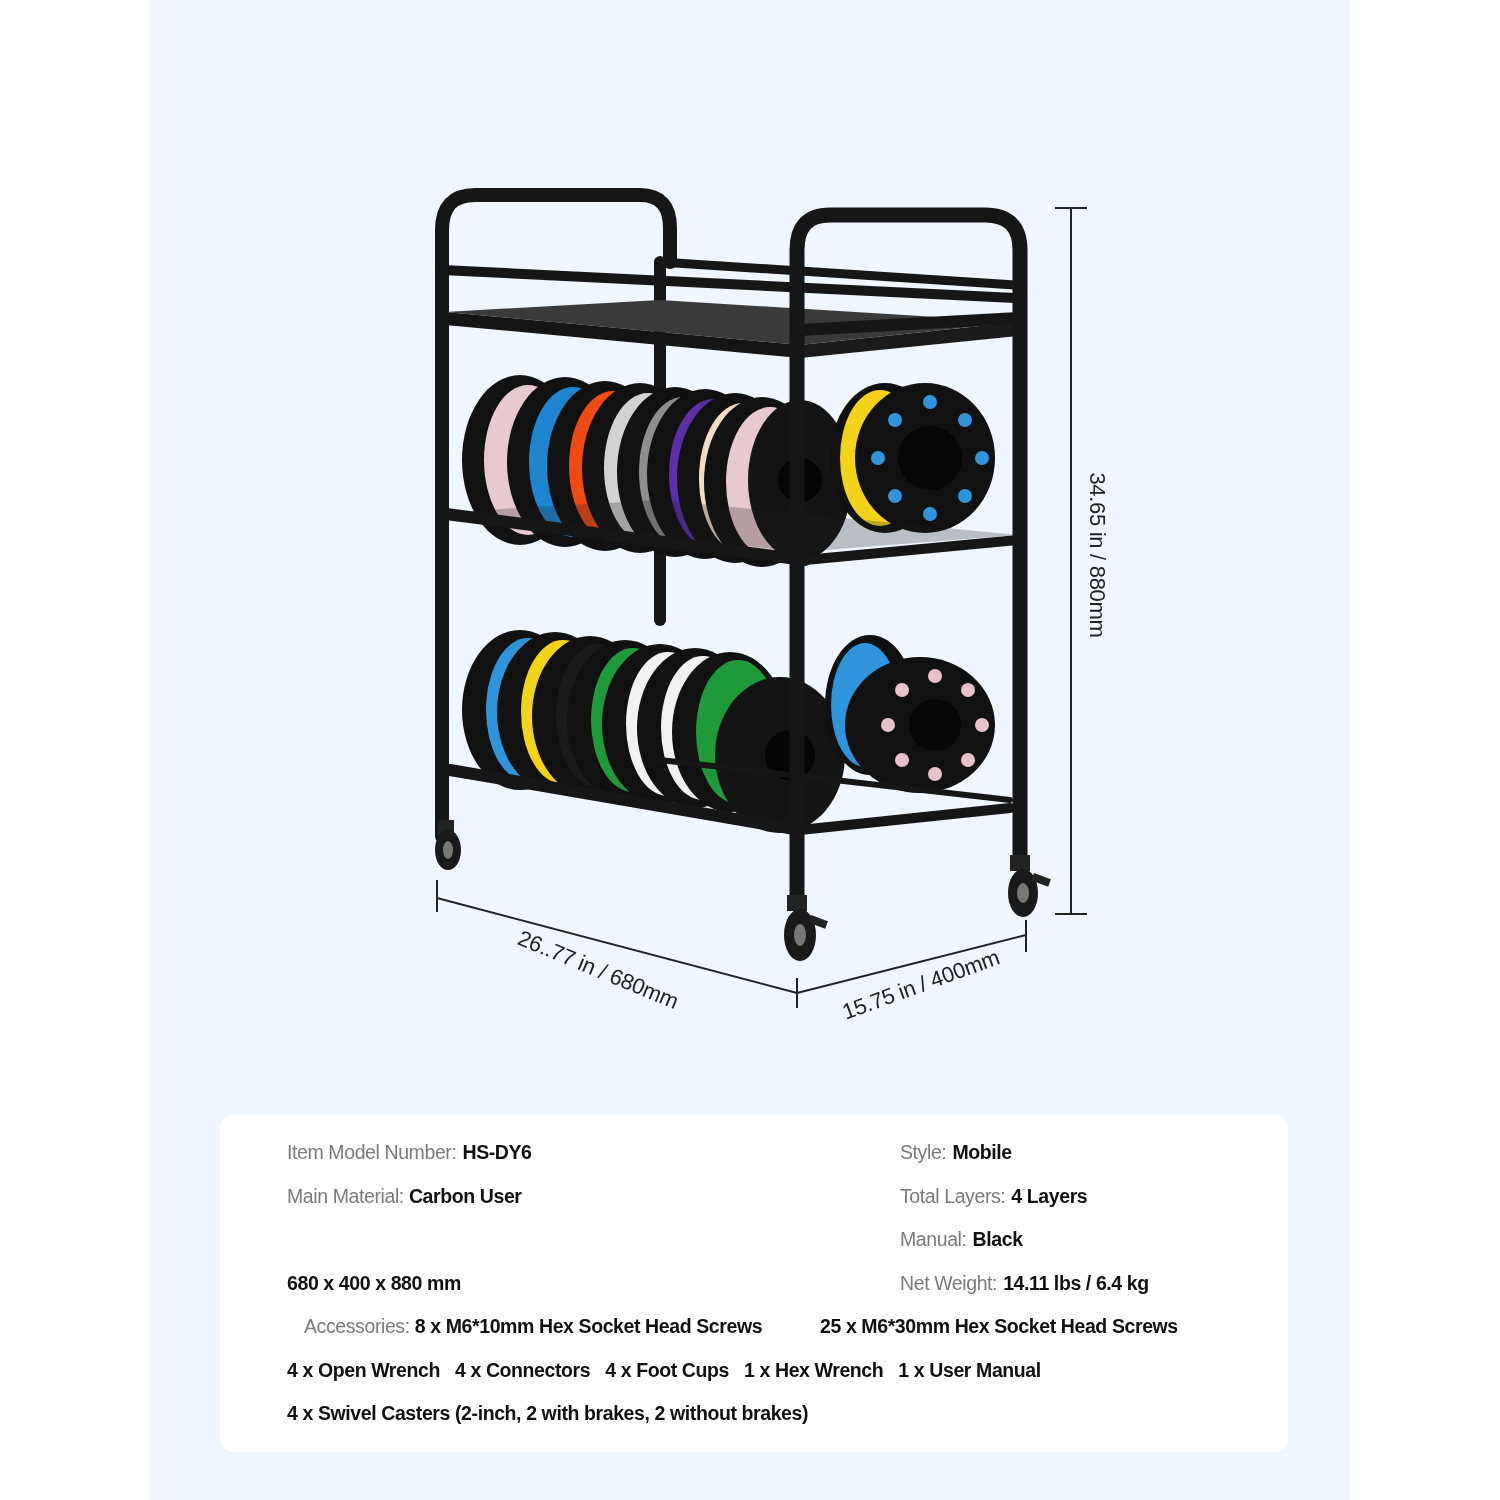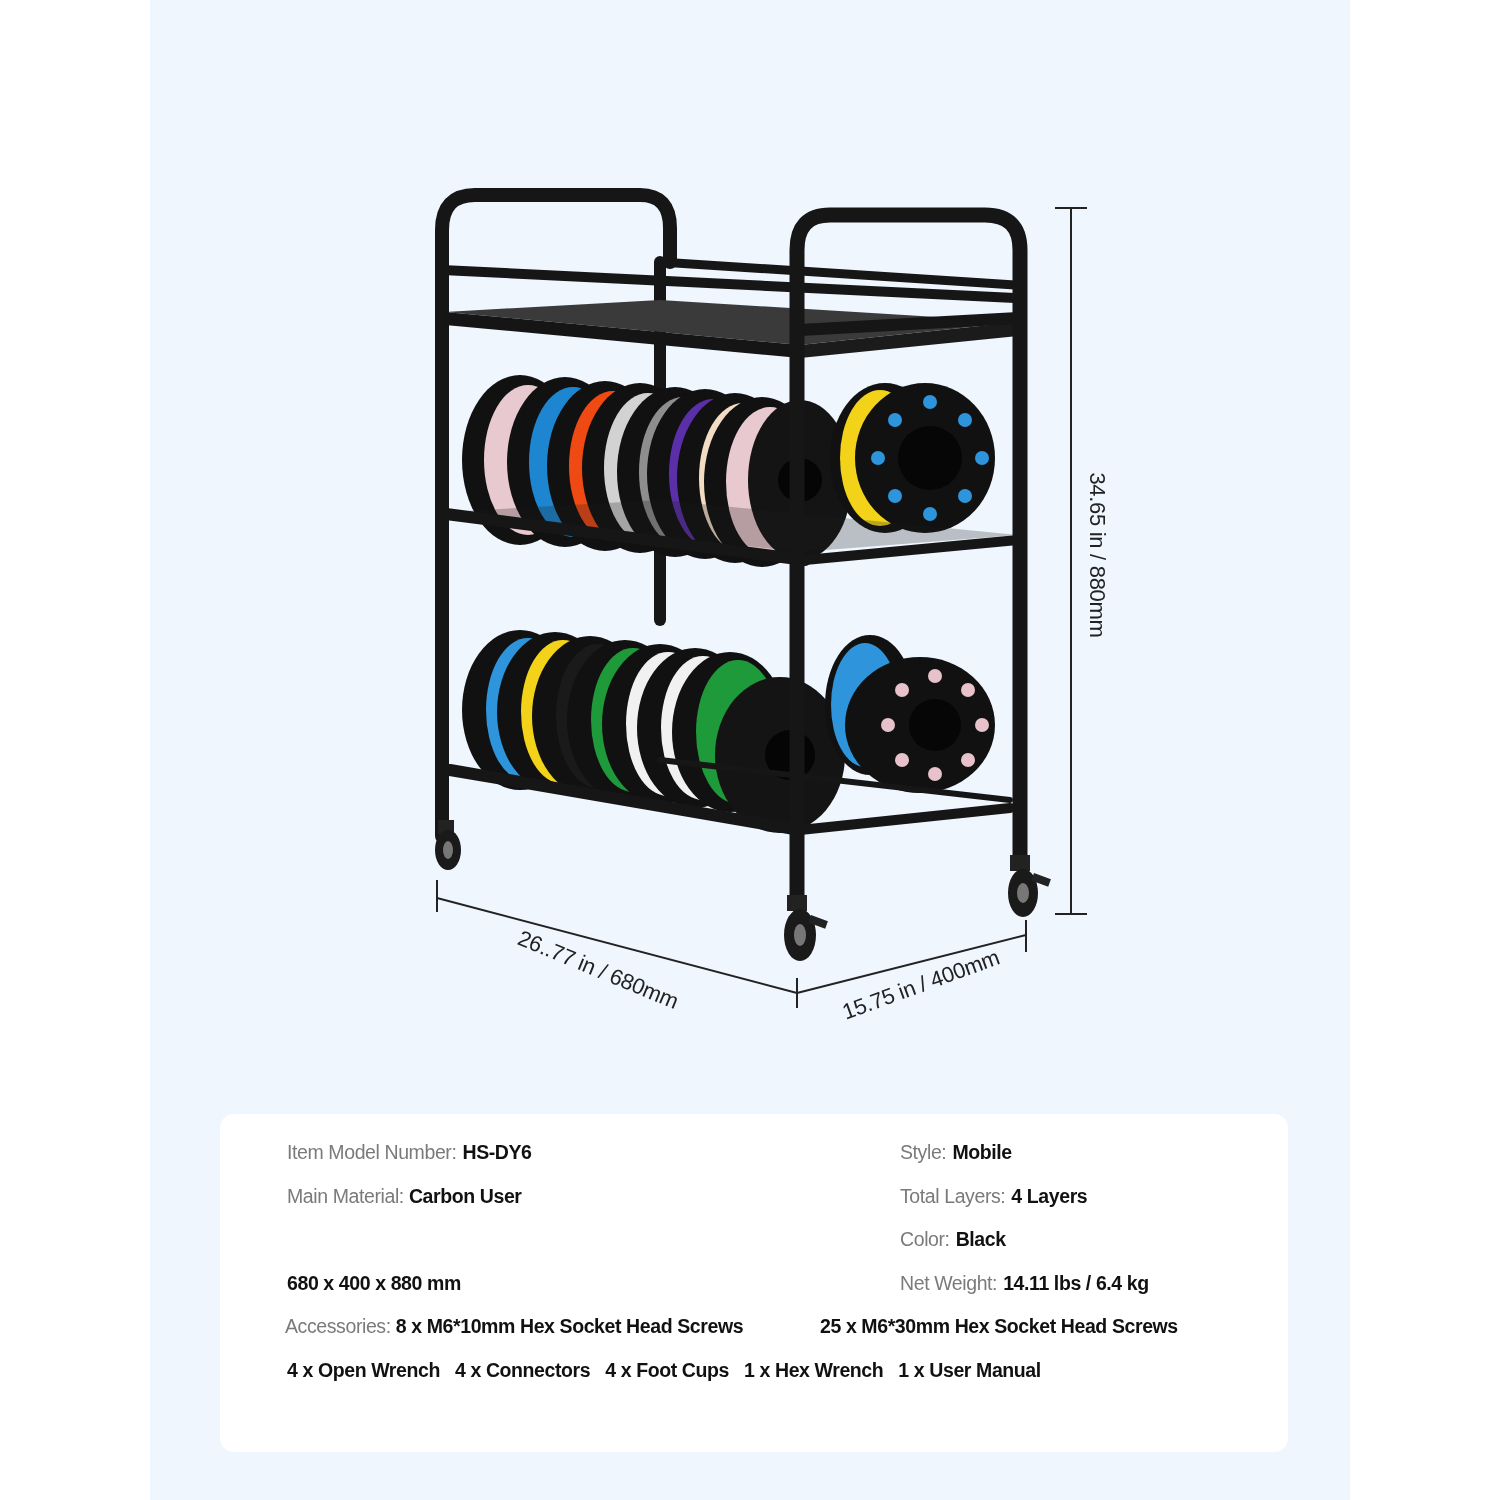--- a/index.html
+++ b/index.html
@@ -173,33 +173,36 @@
     <span class="val">680 x 400 x 880 mm</span>
   </div>
 
   <div class="row" style="left:680px; top:10px;margin-top:16px;">
     <span class="lbl">Style:</span><span class="gap"></span><span class="val">Mobile</span>
   </div>
   <div class="row" style="left:680px; top:70px;">
     <span class="lbl">Total Layers:</span><span class="gap"></span><span class="val">4 Layers</span>
   </div>
   <div class="row" style="left:680px; top:113px;">
-    <span class="lbl">Color:</span><span class="gap"></span><span class="val">Black</span>
+    <span class="lbl">Manual:</span><span class="gap"></span><span class="val">Black</span>
   </div>
   <div class="row" style="left:680px; top:157px;">
     <span class="lbl">Net Weight:</span><span class="gap"></span><span class="val">14.11 lbs / 6.4 kg</span>
   </div>
 
-  <div class="row" style="left:65px; top:200px;">
+  <div class="row" style="left:84px; top:200px;">
     <span class="lbl">Accessories:</span>
     <span class="val">8 x M6*10mm Hex Socket Head Screws</span>
   </div>
   <div class="row" style="left:600px; top:200px;">
     <span class="val">25 x M6*30mm Hex Socket Head Screws</span>
   </div>
   <div class="row" style="left:67px; top:244px;">
     <span class="val">4 x Open Wrench</span>
     <span class="val" style="margin-left:10px">4 x Connectors</span>
     <span class="val" style="margin-left:10px">4 x Foot Cups</span>
     <span class="val" style="margin-left:10px">1 x Hex Wrench</span>
     <span class="val" style="margin-left:10px">1 x User Manual</span>
   </div>
+  <div class="row" style="left:67px; top:287px;">
+    <span class="val">4 x Swivel Casters (2-inch, 2 with brakes, 2 without brakes)</span>
+  </div>
 </div>
 
 </body></html>

